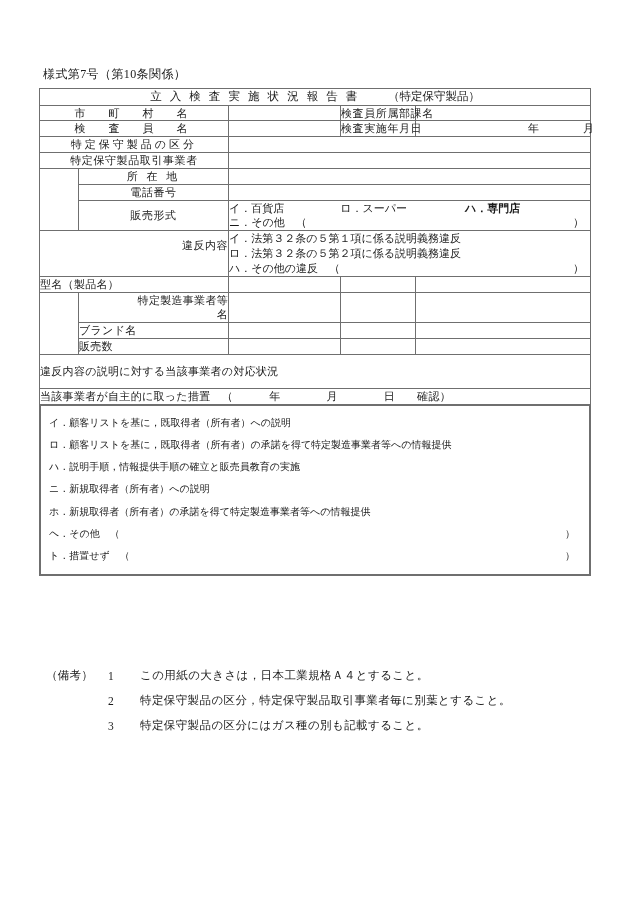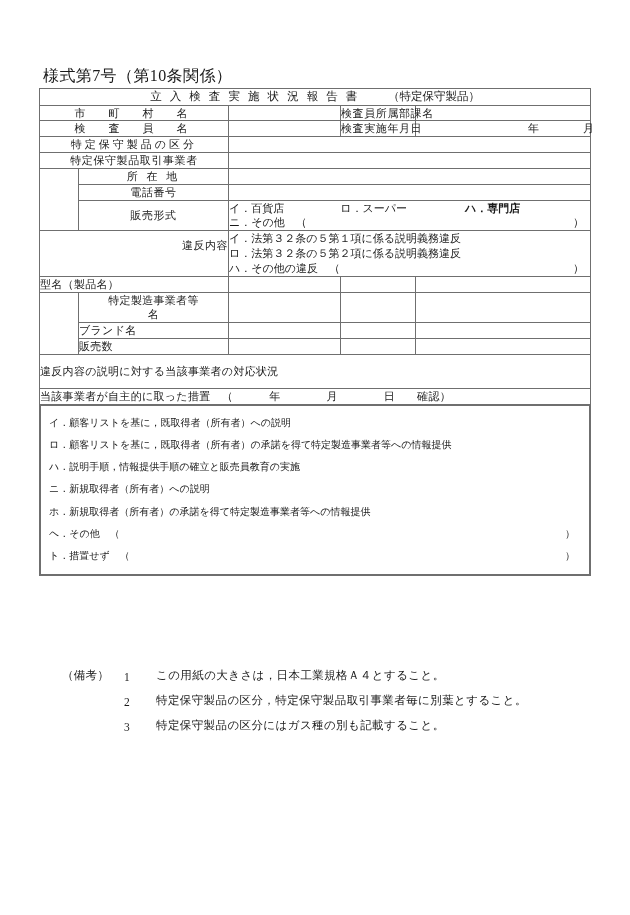--- a/index.html
+++ b/index.html
@@ -18,21 +18,21 @@
   .page {
     position: absolute;
     left: 0; top: 0;
     width: 630px;
     height: 915px;
   }
   .form-no {
     position: absolute;
     left: 43px;
     top: 66px;
-    font-size: 16px;
+    font-size: 12px;
     letter-spacing: 0.4px;
     white-space: nowrap;
   }
   table.form {
     position: absolute;
     left: 39px;
     top: 88px;
     width: 551px;
     border-collapse: collapse;
     table-layout: fixed;
@@ -75,21 +75,21 @@
     padding-left: 3px;
     white-space: nowrap;
   }
   .lbl-left {
     text-align: right;
     padding-left: 16px;
     letter-spacing: 0.5px;
     white-space: nowrap;
   }
   .lbl-left-ind {
-    text-align: center;
+    text-align: right;
     padding-left: 9px;
     letter-spacing: 0.3px;
   }
   .lbl-left-tight {
     text-align: left;
     padding-left: 9px;
     letter-spacing: 0.3px;
     white-space: nowrap;
   }
   .date-cell {
@@ -146,24 +146,23 @@
   }
   .notes {
     position: absolute;
     left: 46px;
     top: 668px;
     font-size: 11.5px;
     width: 545px;
   }
   .note-row {
     display: flex;
-    align-items: flex-end;
+    align-items: center;
     margin-bottom: 10px;
     white-space: nowrap;
-    margin-left: 16px;
   }
   .note-head {
     width: 54px;
     flex: 0 0 54px;
     letter-spacing: 0.3px;
   }
   .note-num {
     width: 32px;
     flex: 0 0 32px;
     text-align: left;

